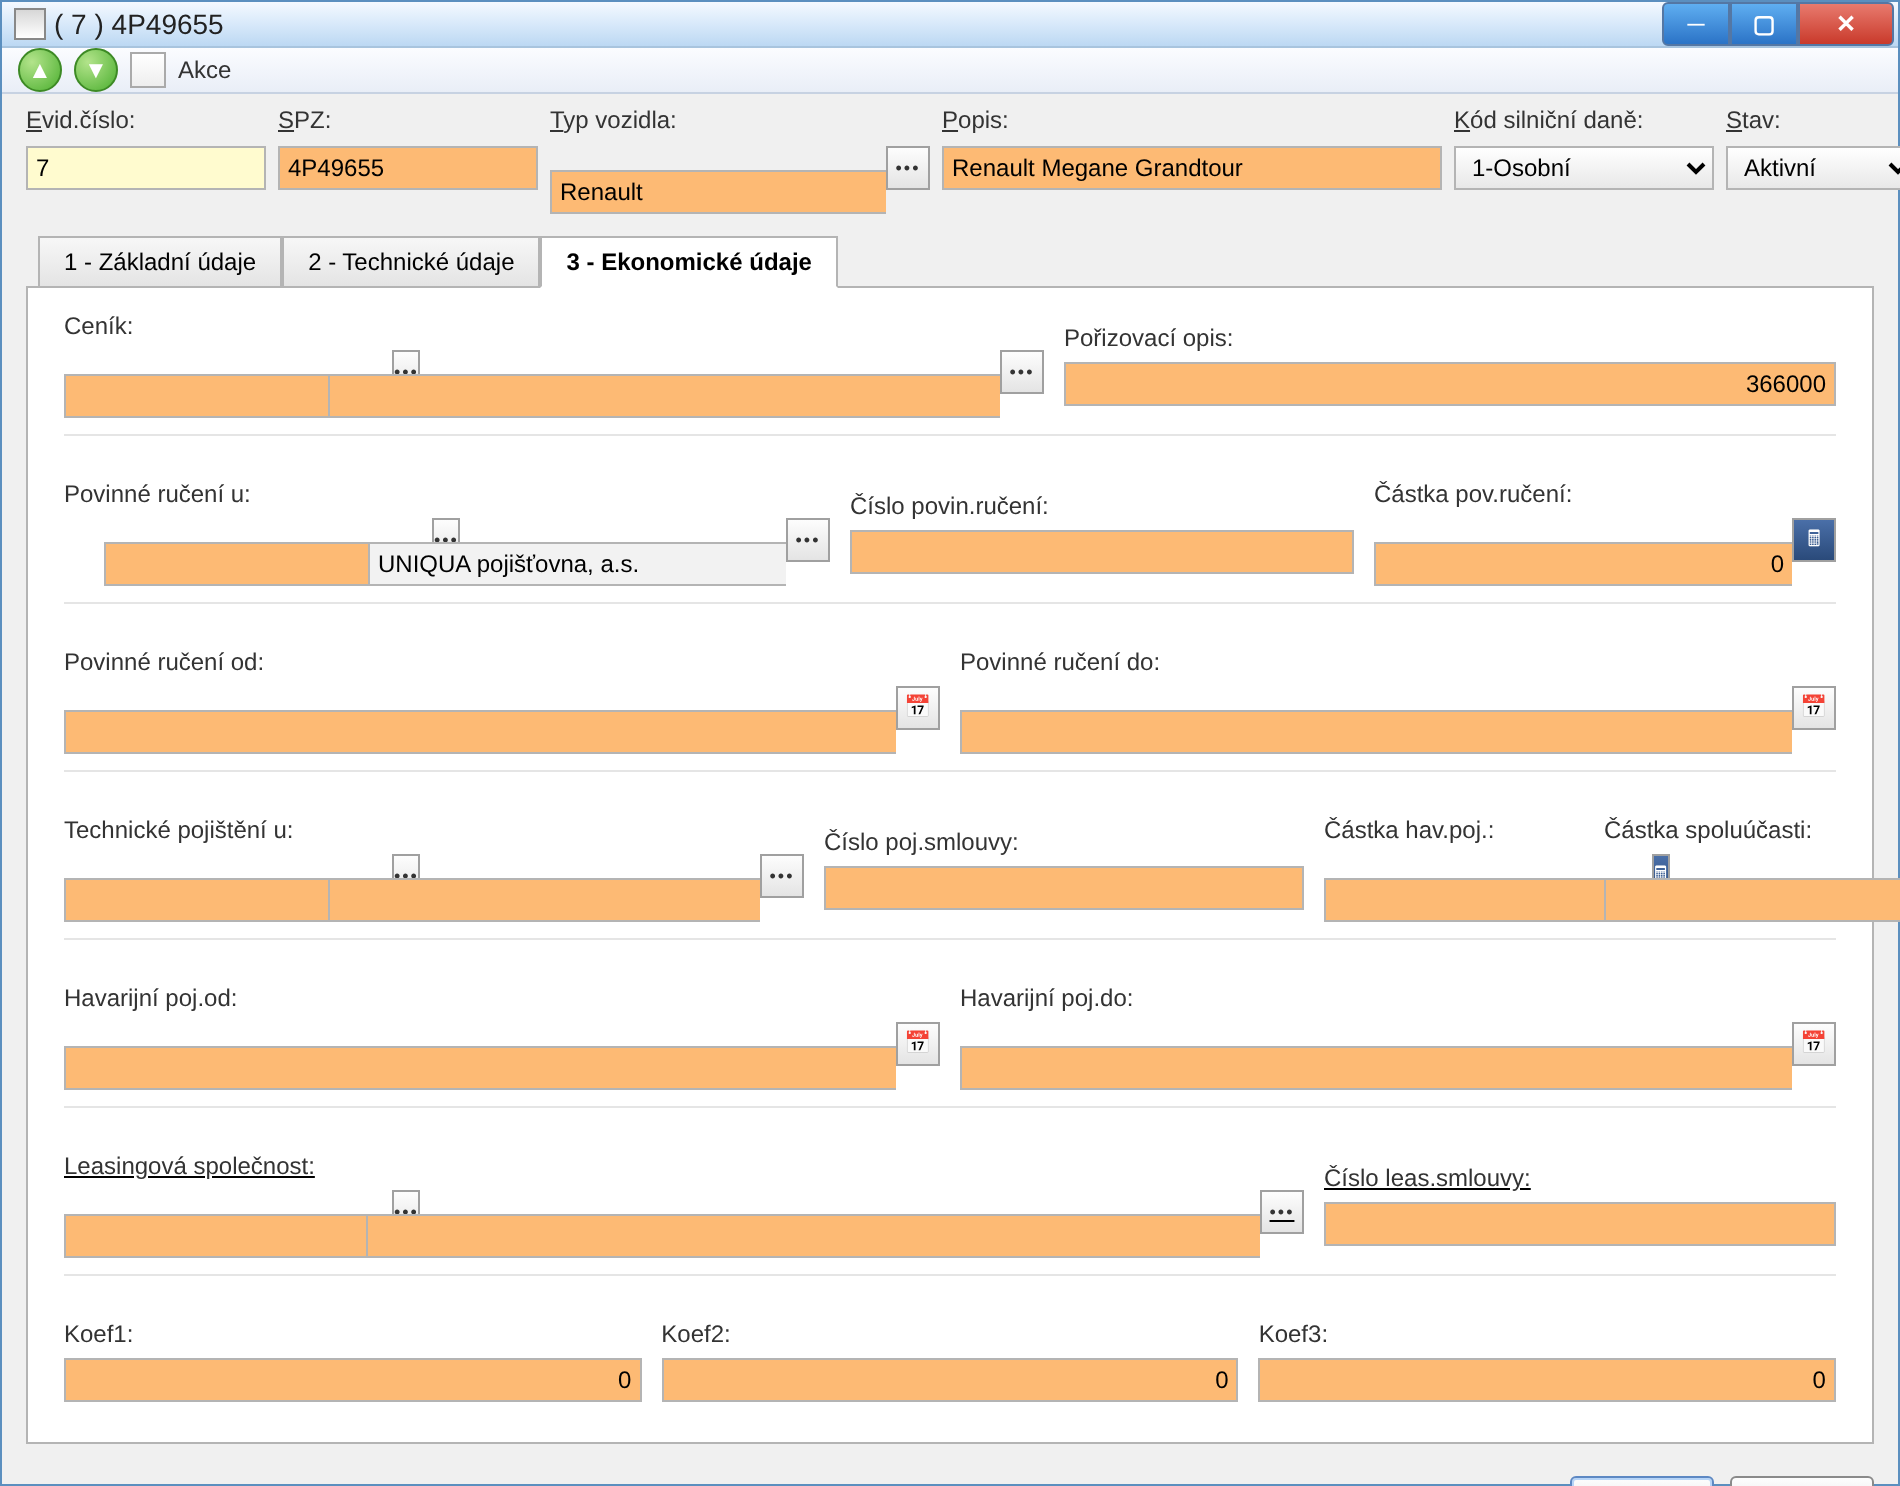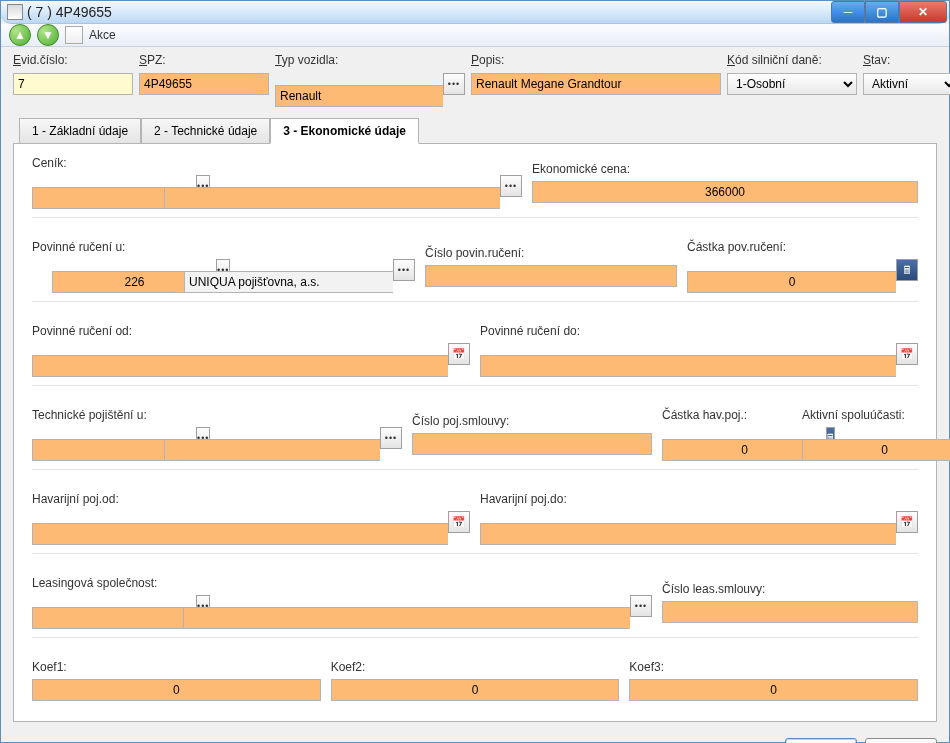--- a/index.html
+++ b/index.html
@@ -19,21 +19,20 @@
       display: flex;
       flex-direction: column;
     }
     .titlebar {
       height: 30px;
       background: linear-gradient(#f4f9ff 0%, #d8e9fa 50%, #bcd8f3 100%);
       display: flex;
       align-items: center;
       padding: 0 2px 0 6px;
       border-bottom: 1px solid #a8c4de;
-      border-radius: 10px;
     }
     .titlebar-icon {
       width: 16px; height: 16px;
       background: linear-gradient(#d7d7d7,#fff);
       border:1px solid #888;
       margin-right:4px;
     }
     .titlebar-text { flex:1; color:#222; font-size:14px;}
     .win-btns { display:flex; gap:0;}
     .win-btn {
@@ -78,21 +77,21 @@
       gap:4px 6px;
       margin-bottom:10px;
     }
     .label{color:#333; text-decoration:none; margin-bottom:2px;}
     .label u{text-decoration:underline;}
     .input{
       height:22px; border:1px solid #b4b4b4; background:#fdba74;
       padding:2px 4px; font-size:12px;
     }
     .input.highlight{ background:#fffbcf; }
-    .input.right{text-align:center;}
+    .input.right{text-align:right;}
     .select{
       height:22px; border:1px solid #b4b4b4; background:linear-gradient(#fff,#e8e8e8);
       padding:2px 4px; font-size:12px;
     }
     .input-with-btn{display:flex;}
     .input-with-btn .input{flex:1; border-right:none;margin-top:12px;}
     .mini-btn{
       width:22px; height:22px; border:1px solid #a0a0a0;
       background:linear-gradient(#fdfdfd,#e4e4e4);
       font-size:10px; line-height:1; cursor:pointer;
@@ -207,21 +206,21 @@
               <input class="input right" style="">
               <div class="mini-btn dots"></div>
             </div>
             <div class="input-with-btn" style="flex:1;">
               <input class="input" style="">
               <div class="mini-btn dots"></div>
             </div>
           </div>
         </div>
         <div class="field">
-          <span class="label">Ekonomické cena:</span>
+          <span class="label">Pořizovací opis:</span>
           <input class="input right" value="366000" style="">
         </div>
       </div>
 
       <div class="row" style="grid-template-columns: 383px 252px 1fr;">
         <div class="field">
           <span class="label">Povinné ručení u:</span>
           <div style="display:flex; gap:6px;padding-left:20px;">
             <div class="input-with-btn" style="width:126px;">
               <input class="input right" value="226" style="">
@@ -282,21 +281,21 @@
           <input class="input" style="">
         </div>
         <div class="field">
           <span class="label">Částka hav.poj.:</span>
           <div class="input-with-btn">
             <input class="input right" value="0" style="">
             <div class="mini-btn calc"></div>
           </div>
         </div>
         <div class="field">
-          <span class="label">Aktivní spoluúčasti:</span>
+          <span class="label">Částka spoluúčasti:</span>
           <div class="input-with-btn">
             <input class="input right" value="0" style="">
 
           </div>
         </div>
       </div>
 
       <div class="row" style="grid-template-columns: 1fr 1fr;">
         <div class="field">
           <span class="label">Havarijní poj.od:</span>
@@ -307,21 +306,21 @@
         </div>
         <div class="field">
           <span class="label">Havarijní poj.do:</span>
           <div class="input-with-btn">
             <input class="input" style="">
             <div class="mini-btn cal"></div>
           </div>
         </div>
       </div>
 
-      <div class="row" style="grid-template-columns: 620px 1fr;">
+      <div class="row" style="grid-template-columns: 620px 1fr; text-decoration: underline;">
         <div class="field">
           <span class="label">Leasingová společnost:</span>
           <div style="display:flex; gap:6px;">
             <div class="input-with-btn" style="width:145px;">
               <input class="input right" style="">
               <div class="mini-btn dots"></div>
             </div>
             <div class="input-with-btn" style="flex:1;">
               <input class="input" style="">
               <div class="mini-btn dots"></div>

